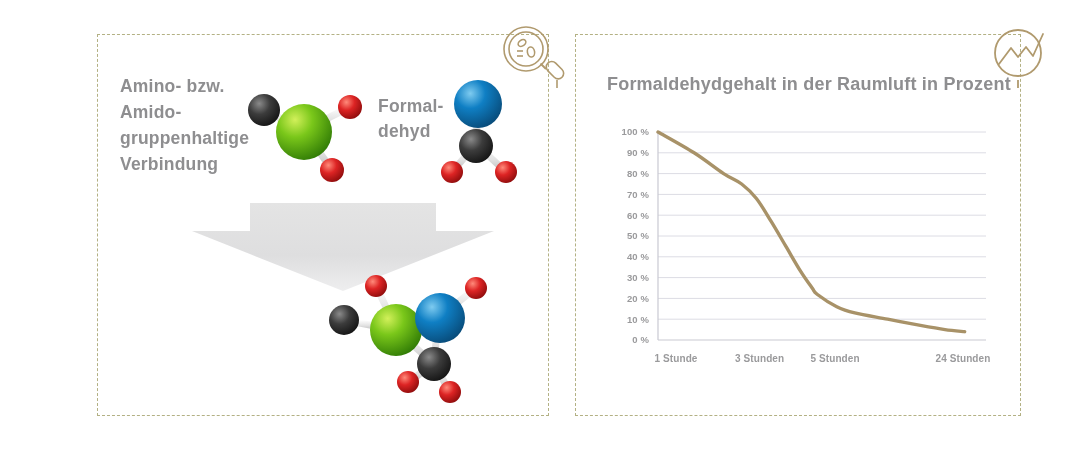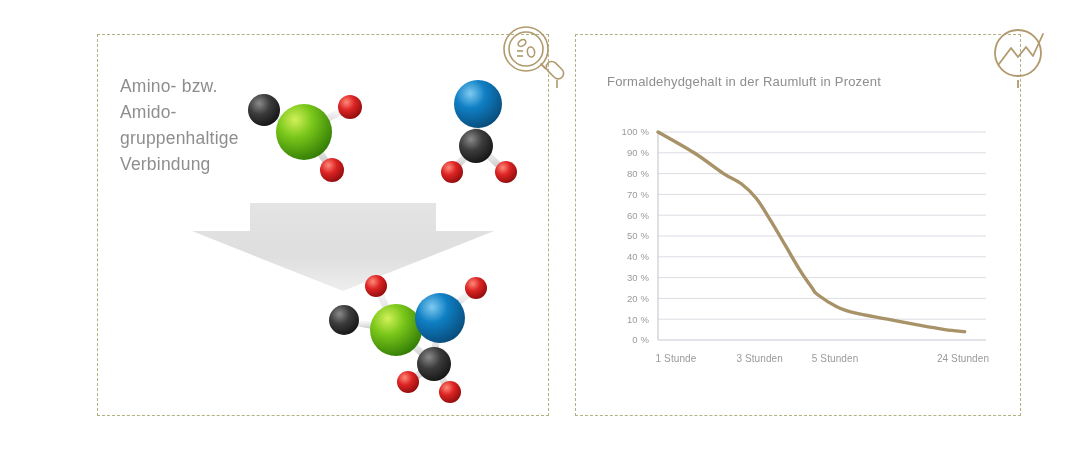--- a/index.html
+++ b/index.html
@@ -12,20 +12,21 @@
     height: 462px;
     position: relative;
     overflow: hidden;
     font-family: "Liberation Sans", sans-serif;
     -webkit-font-smoothing: antialiased;
   }
 
   .stage {
     position: absolute;
     inset: 0;
+    font-weight: bold;
   }
 
   
   .panel {
     position: absolute;
     border: 1.5px dashed #b3b184;
     box-sizing: border-box;
     background: transparent;
   }
   .panel-left  { left: 97px;  top: 34px; width: 452px; height: 382px; }
@@ -73,21 +74,21 @@
   .mol-amino  { left: 238px; top: 82px;  width: 136px; height: 112px; }
   .mol-formal { left: 432px; top: 68px;  width: 108px; height: 124px; }
   .mol-halb   { left: 322px; top: 272px; width: 182px; height: 136px; }
 
   
   .chart-title {
     position: absolute;
     left: 607px;
     top: 74px;
     color: #8e8e90;
-    font-size: 13px;
+    font-size: 18px;
     letter-spacing: .2px;
     white-space: nowrap;
   }
   .chart-area {
     position: absolute;
     left: 600px;
     top: 118px;
     width: 400px;
     height: 260px;
   }
@@ -125,20 +126,22 @@
       <rect x="47" y="47" width="11" height="20" rx="5.5" transform="rotate(-45 47 47)"></rect>
       <line x1="60" y1="60" x2="60" y2="68"></line>
     </svg>
   </div>
 
   <div class="text-block label-amino">Amino- bzw.
 Amido-
 gruppenhaltige
 Verbindung</div>
 
+  <div class="text-block label-formaldehyd">Formal-
+dehyd</div>
 
   <div class="mol mol-amino">
     <svg viewBox="0 0 136 112">
       <defs>
         <radialGradient id="gBlack" cx="35%" cy="30%" r="75%">
           <stop offset="0%" stop-color="#8a8a8a"></stop>
           <stop offset="45%" stop-color="#3c3c3c"></stop>
           <stop offset="100%" stop-color="#141414"></stop>
         </radialGradient>
         <radialGradient id="gRed" cx="35%" cy="30%" r="75%">

